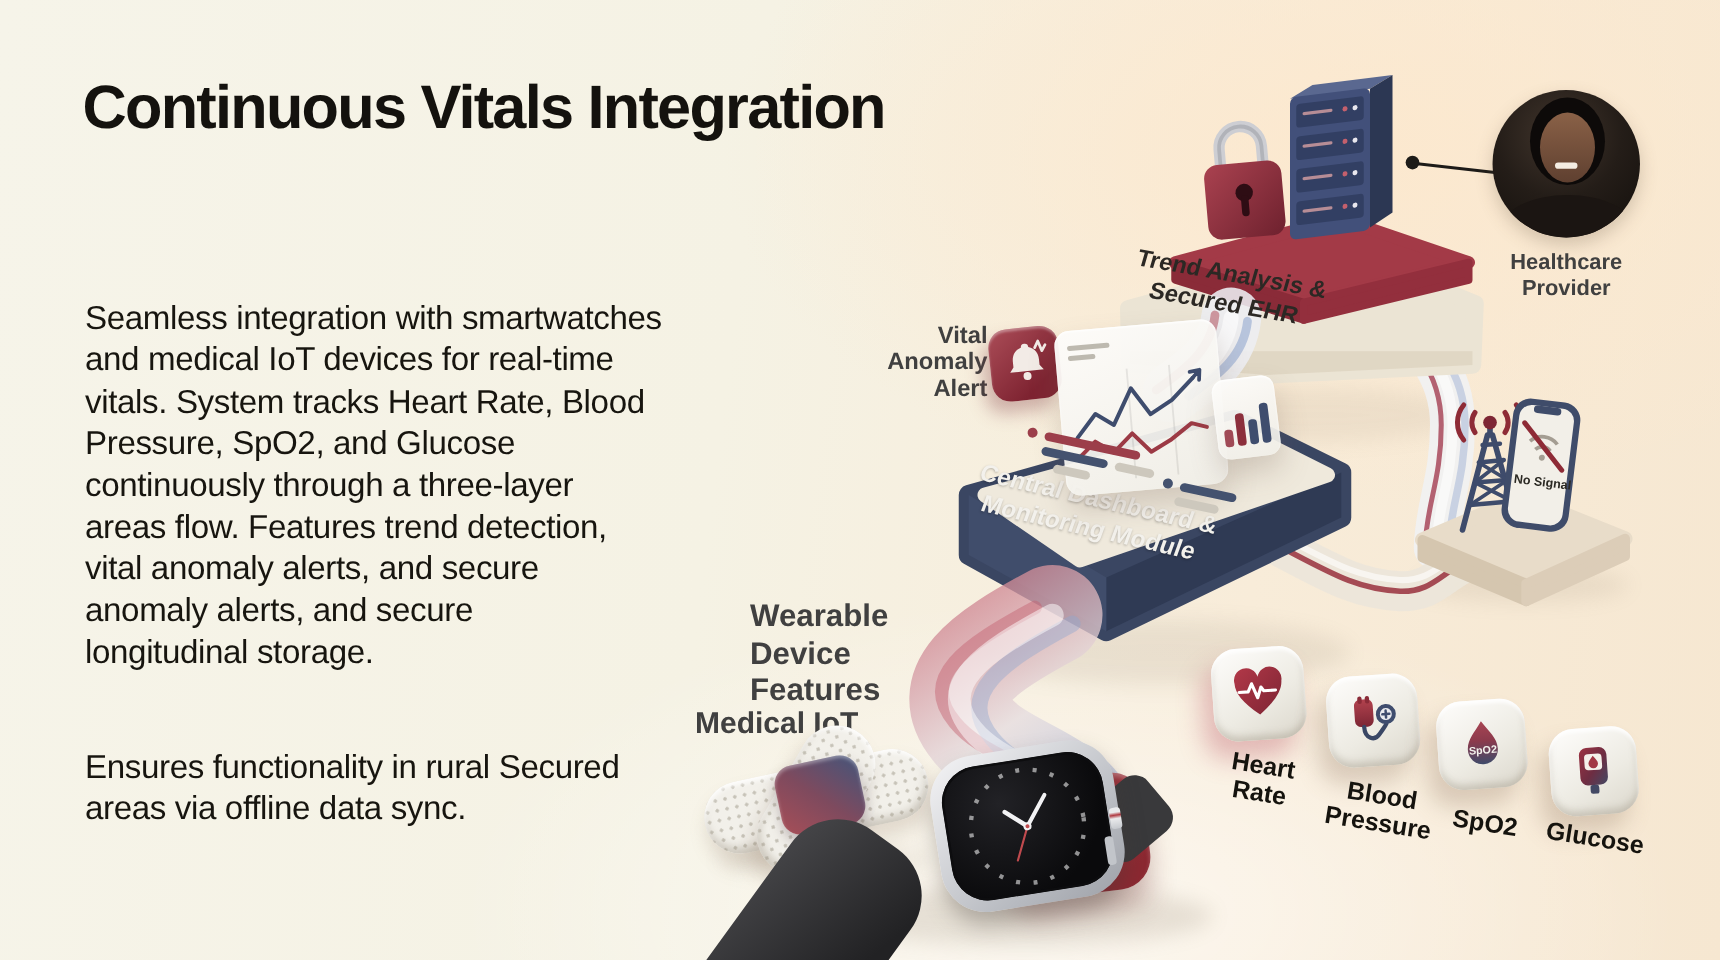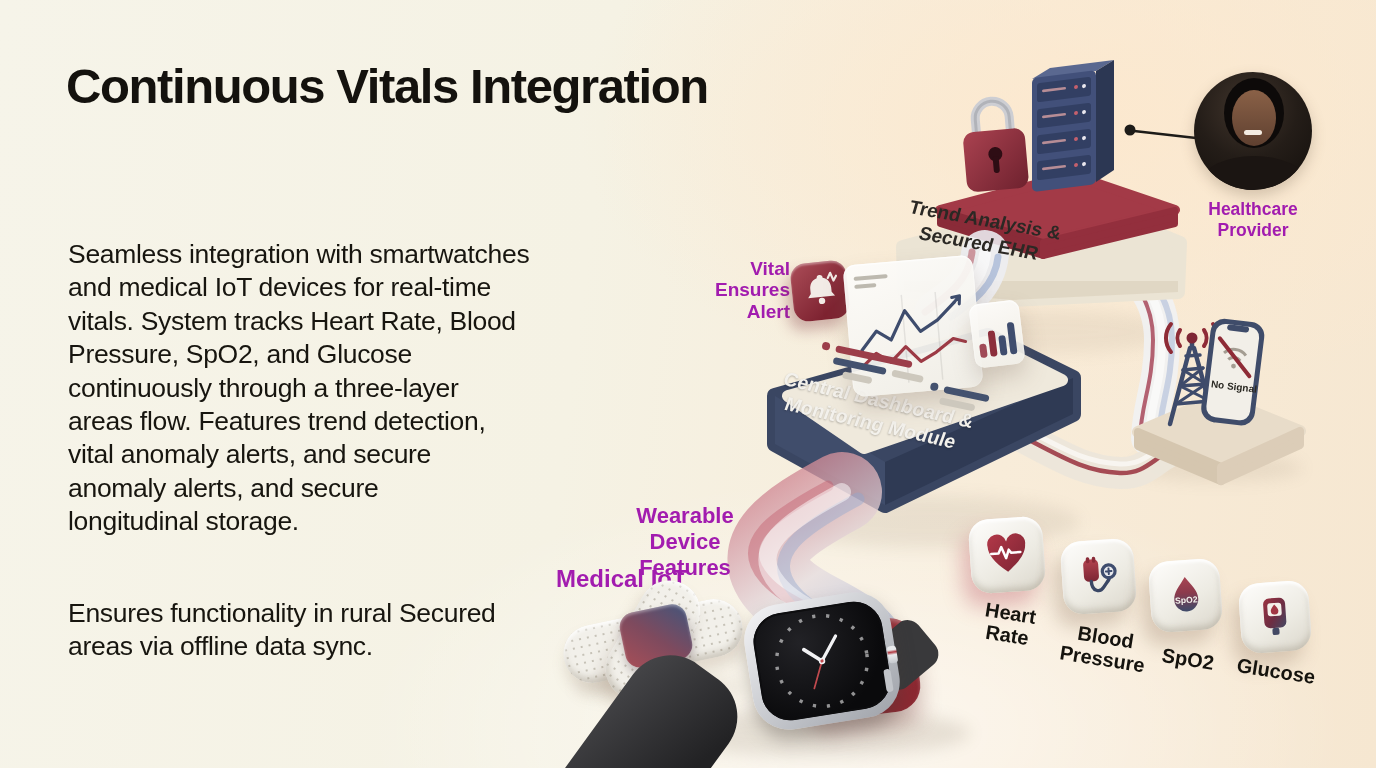--- a/index.html
+++ b/index.html
@@ -9,21 +9,21 @@
       background:
         radial-gradient(820px 460px at 79% 16%, rgba(252,232,206,.95), rgba(252,232,206,0) 62%),
         radial-gradient(700px 360px at 62% 95%, rgba(255,255,255,.6), rgba(255,255,255,0) 70%),
         linear-gradient(97deg,#f6f4e9 0%,#f5f2e4 42%,#f8ecd9 72%,#f6e7d1 100%);}
   .abs{position:absolute;}
   .pre{white-space:pre-line;}
   h1.title{position:absolute;left:66px;top:58px;margin:0;font-size:49px;line-height:1.17;
            font-weight:bold;letter-spacing:-1.4px;color:#14120e;}
   p.body{position:absolute;left:68px;margin:0;font-size:26.5px;line-height:1.26;
          letter-spacing:-0.3px;color:#17150f;}
-  .lbl{position:absolute;color:#a21caf;}
+  .lbl{position:absolute;color:#404040;}
   .sem{font-weight:600;}
   
   .tile{position:absolute;border-radius:20px;display:flex;align-items:center;justify-content:center;
         background:linear-gradient(150deg,#fdfcfa 4%,#edebe3 58%,#dbd7cc 100%);
         box-shadow:inset 0 3px 3px rgba(255,255,255,.9), inset 0 -4px 6px rgba(150,140,122,.35),
                    -9px 13px 18px rgba(145,120,100,.30);
         transform:rotate(-4deg);}
   .vital-label{position:absolute;text-align:center;font-weight:600;font-size:20px;line-height:1.1;
                transform:rotate(9deg);color:#15130e;}
   
@@ -210,30 +210,30 @@
     <span style="display:block">Secured EHR</span>
   </div>
 
   <div class="lbl sem" style="left:1192px;top:199px;width:122px;text-align:center;font-size:17.5px;line-height:1.22;">
     <span style="display:block">Healthcare</span>
     <span style="display:block">Provider</span>
   </div>
 
   <div class="lbl sem" style="left:688px;top:258px;width:102px;text-align:right;font-size:19px;line-height:1.13;">
     <span style="display:block">Vital</span>
-    <span style="display:block">Ensures</span>
+    <span style="display:block">Anomaly</span>
     <span style="display:block">Alert</span>
   </div>
 
   <div class="lbl sem" style="left:772px;top:388px;width:205px;text-align:center;font-size:19.5px;line-height:1.22;color:#f3f1ec;transform:rotate(13deg) skewX(-7deg);text-shadow:0 1px 2px rgba(0,0,0,.25);">
     <span style="display:block">Central Dashboard &amp;</span>
     <span style="display:block">Monitoring Module</span>
   </div>
 
-  <div class="lbl sem" style="left:600px;top:503px;width:170px;text-align:center;font-size:22px;line-height:1.18;">
+  <div class="lbl sem" style="left:600px;top:479px;width:170px;text-align:left;font-size:25px;line-height:1.18;">
     <span style="display:block">Wearable Device</span>
     <span style="display:block">Features</span>
   </div>
 
   <div class="lbl sem" style="left:556px;top:565px;font-size:24px;">Medical IoT</div>
 
 
   <div class="lbl" style="left:1208px;top:381px;width:52px;text-align:center;font-size:10px;font-weight:bold;color:#2b2923;transform:rotate(7deg);">No Signal</div>
 
   <div class="abs" style="left:792px;top:262px;width:56px;height:58px;border-radius:15px;transform:rotate(-6deg);

